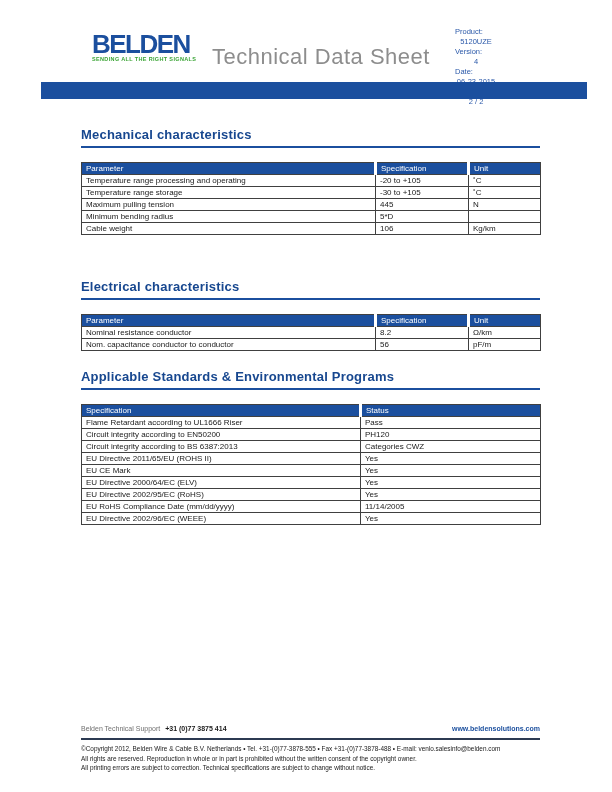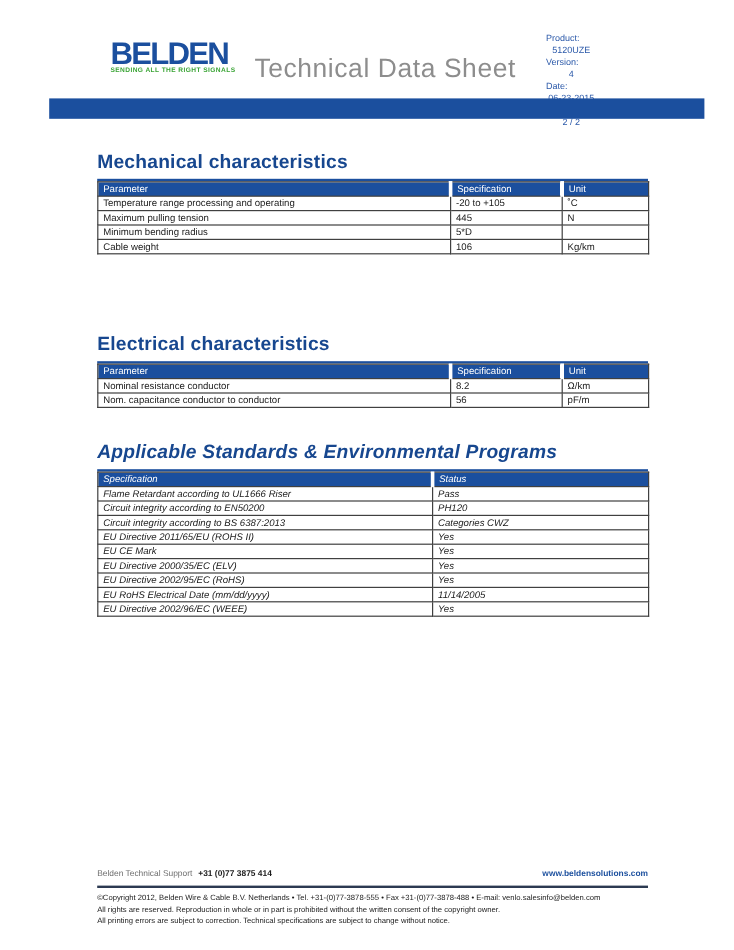--- a/index.html
+++ b/index.html
@@ -35,30 +35,30 @@
   .meta-value { white-space: nowrap; text-align: center; }
   .blue-bar {
     position: absolute; left: 41px; top: 82px; width: 546px; height: 17px;
     background: #1b4f9e;
   }
 
   
   .section { position: absolute; left: 81px; width: 459px; }
   .section-mechanical { top: 125px; }
   .section-electrical { top: 277px; }
-  .section-standards  { top: 367px; font-style: italic; }
+  .section-standards  { top: 367px; }
   .section-title {
-    font-size: 16px; font-weight: bold; color: #17478f;
+    font-size: 13px; font-weight: bold; color: #17478f;
     padding-top: 2px; letter-spacing: 0.2px;
   }
   .section-rule { border: 0; border-top: 2px solid #1b4f9e; margin: 4px 0 0 0; }
 
   table.spec {
     border-collapse: collapse; table-layout: fixed;
-    width: 459px; 
+    width: 459px; margin-top: 14px;
     font-size: 8px;
   }
   table.spec th, table.spec td {
     border: 1px solid #404040;
     height: 12px; padding: 0 2px 0 4px;
     text-align: left; vertical-align: middle;
     line-height: 9px; white-space: nowrap; overflow: hidden;
     font-weight: normal;
   }
   table.spec th {
@@ -128,20 +128,25 @@
           <th>Unit</th>
         </tr>
       </thead>
       <tbody>
         <tr>
           <td>Temperature range processing and operating</td>
           <td>-20 to +105</td>
           <td>˚C</td>
         </tr>
         <tr>
+          <td>Temperature range storage</td>
+          <td>-30 to +105</td>
+          <td>˚C</td>
+        </tr>
+        <tr>
           <td>Maximum pulling tension</td>
           <td>445</td>
           <td>N</td>
         </tr>
         <tr>
           <td>Minimum bending radius</td>
           <td>5*D</td>
           <td></td>
         </tr>
         <tr>
@@ -213,29 +218,29 @@
         </tr>
         <tr>
           <td>EU Directive 2011/65/EU (ROHS II)</td>
           <td>Yes</td>
         </tr>
         <tr>
           <td>EU CE Mark</td>
           <td>Yes</td>
         </tr>
         <tr>
-          <td>EU Directive 2000/35/EC (ELV)</td>
+          <td>EU Directive 2000/64/EC (ELV)</td>
           <td>Yes</td>
         </tr>
         <tr>
           <td>EU Directive 2002/95/EC (RoHS)</td>
           <td>Yes</td>
         </tr>
         <tr>
-          <td>EU RoHS Electrical Date (mm/dd/yyyy)</td>
+          <td>EU RoHS Compliance Date (mm/dd/yyyy)</td>
           <td>11/14/2005</td>
         </tr>
         <tr>
           <td>EU Directive 2002/96/EC (WEEE)</td>
           <td>Yes</td>
         </tr>
       </tbody>
     </table>
   </div>
 

